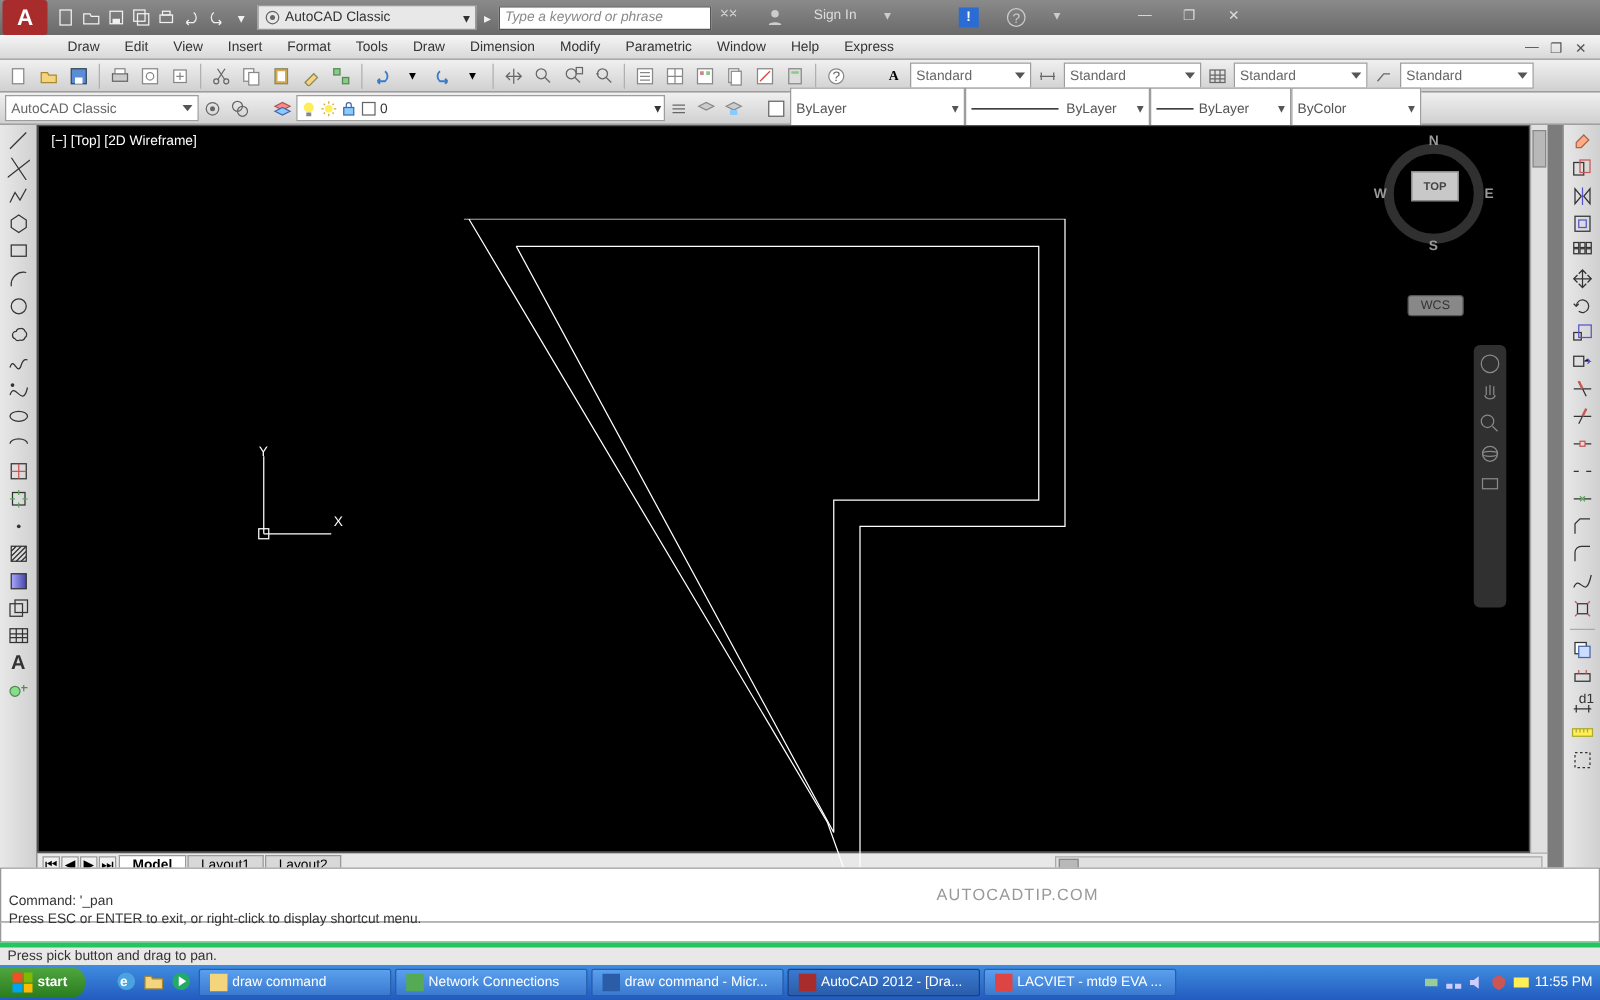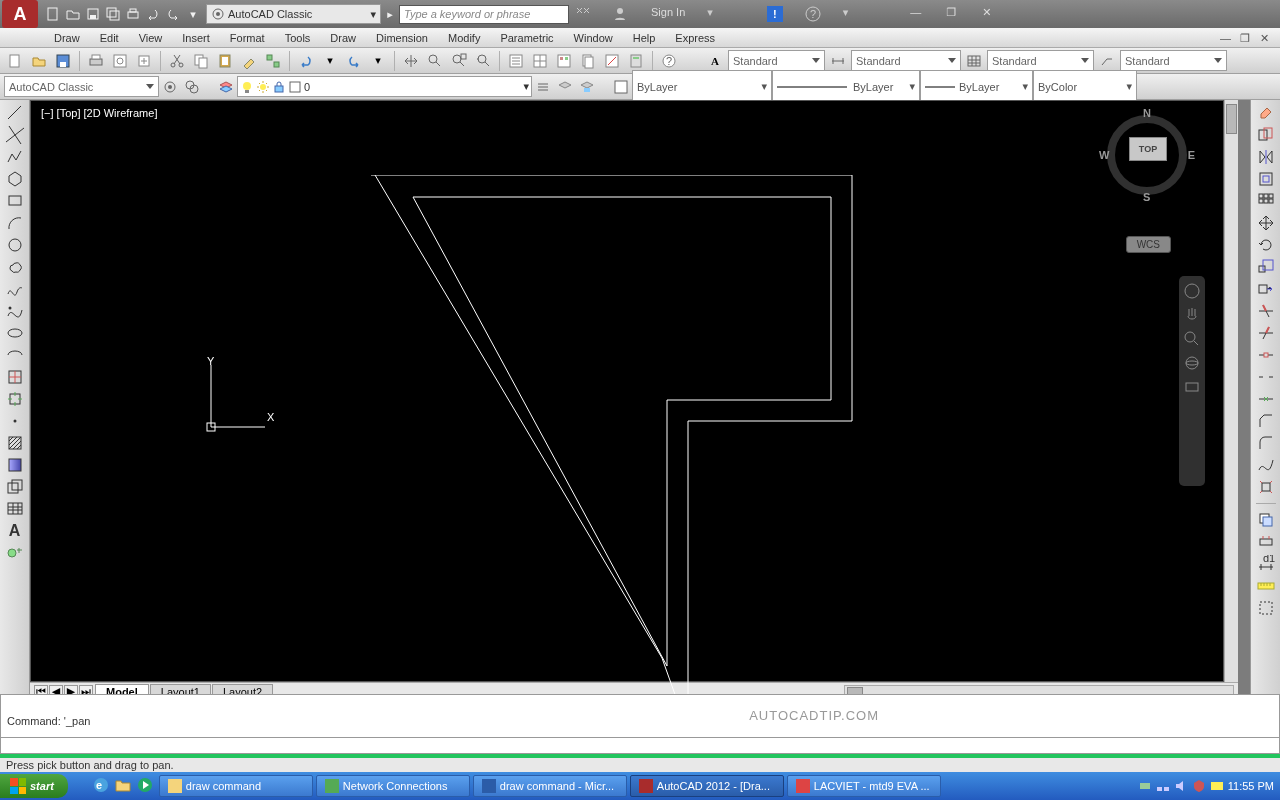--- a/index.html
+++ b/index.html
@@ -64,21 +64,21 @@
 
 
 .bottom { position:absolute; left:0; right:0; bottom:28px; }
 .cmd { background:#fff; border:1px solid #999; font-family:"Courier New",monospace; padding:19px 6px; height:44px; color:#333; line-height:14px; }
 .cmd-input { background:#fff; border:1px solid #999; border-top:none; height:16px; }
 .watermark { position:absolute; right:400px; top:14px; color:#999; font-size:13px; letter-spacing:1px; }
 .status { height:18px; background:#e8e8e8; border-top:4px solid #22c55e; padding:0 6px; color:#333; display:flex; align-items:center;text-align:right; }
 
 
 .taskbar { position:absolute; bottom:0; left:0; right:0; height:28px; background:linear-gradient(#3f8de0,#235bbf); display:flex; align-items:center; }
-.start { height:24px; background:linear-gradient(#4fa63f,#2a7d1e); color:#fff; font-style:italic; font-weight:bold; padding:0 14px 0 10px; border-radius:0 10px 10px 0; display:flex; align-items:center; gap:4px; }
+.start { height:24px; background:linear-gradient(#4fa63f,#2a7d1e); color:#fff; font-weight:bold; padding:0 14px 0 10px; border-radius:0 10px 10px 0; display:flex; align-items:center; gap:4px; }
 .start .logo { width:16px; height:16px; display:grid; grid-template-columns:1fr 1fr; grid-template-rows:1fr 1fr; gap:1px; }
 .start .logo div:nth-child(1){background:#f25022}.start .logo div:nth-child(2){background:#7fba00}.start .logo div:nth-child(3){background:#00a4ef}.start .logo div:nth-child(4){background:#ffb900}
 .ql { width:20px; height:20px; margin-left:2px; }
 .task-btn { height:22px; background:linear-gradient(#5aa0ee,#3b79cf); border:1px solid #2a5daa; color:#fff; padding:0 8px; display:flex; align-items:center; gap:4px; margin-left:3px; border-radius:2px; min-width:154px; max-width:154px; overflow:hidden; white-space:nowrap; }
 .task-btn.active { background:linear-gradient(#3b79cf,#2a5daa); border:1px solid #1a4080; }
 .task-btn .ico { width:14px; height:14px; background:#fff; }
 .tray { margin-left:auto; display:flex; align-items:center; gap:4px; padding:0 6px; color:#fff; }
 .tray-ico { width:14px; height:14px; }
 .clock { font-size:11px; }
 svg { display:block; }
@@ -809,20 +809,21 @@
         <svg width="18" height="18">
           <rect x="3" y="3" width="12" height="12" fill="none" stroke="#333" stroke-dasharray="2 2"></rect>
         </svg>
       </span>
   </div>
 </div>
 
 <div class="bottom">
   <div class="cmd" style="position:relative">
     <div>Command: '_pan</div>
+    <div>Press ESC or ENTER to exit, or right-click to display shortcut menu.</div>
     <div class="watermark">AUTOCADTIP.COM</div>
   </div>
   <div class="cmd-input"></div>
   <div class="status">
     <span>Press pick button and drag to pan.</span>
   </div>
 </div>
 
 <div class="taskbar">
   <div class="start">

